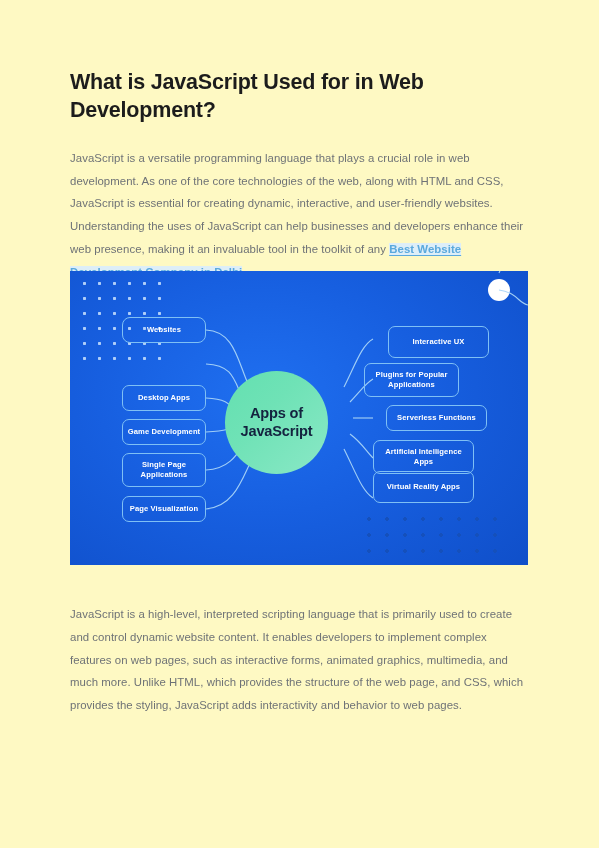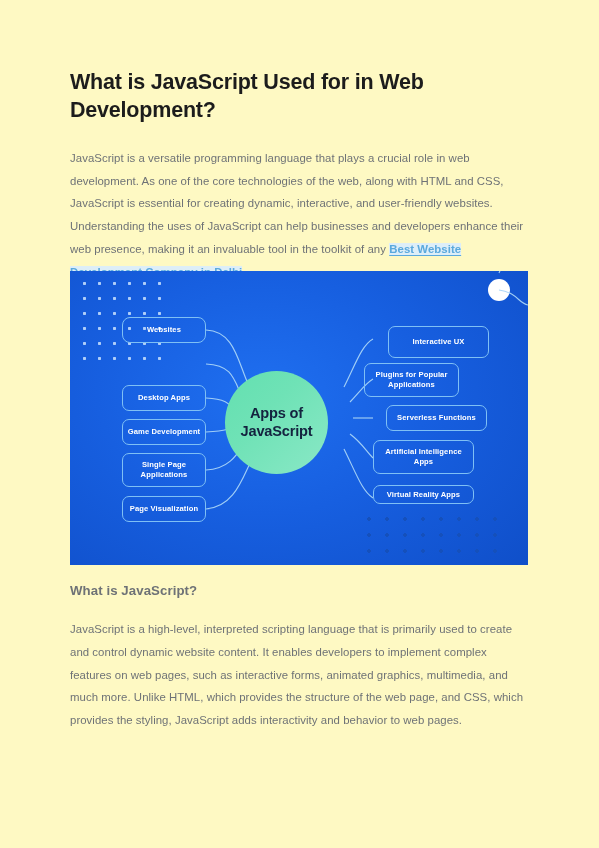--- a/index.html
+++ b/index.html
@@ -146,22 +146,21 @@
     <div class="pill" style="left:52px; top:225px; width:84px; height:26px;">Page Visualization</div>
 
     <div class="pill" style="left:318px; top:55px; width:101px; height:32px;">Interactive UX</div>
 
     <div class="pill" style="left:294px; top:92px; width:95px; height:34px;">Plugins for Popular Applications</div>
 
     <div class="pill" style="left:303px; top:134px; width:101px; height:26px;margin-left:13px;">Serverless Functions</div>
 
     <div class="pill" style="left:303px; top:169px; width:101px; height:34px;">Artificial Intelligence Apps</div>
 
-    <div class="pill" style="left:303px; top:214px; width:101px; height:19px;">Virtual Reality Apps</div>
+    <div class="pill" style="left:303px; top:200px; width:101px; height:32px;">Virtual Reality Apps</div>
 
   </div>
 
   <div class="article" style="top:583px;">
-    <h2 class="section-heading">What is JavaScript?</h2>
     <p class="body-text" style="margin-top:20px;">JavaScript is a high-level, interpreted scripting language that is primarily used to create and control dynamic website content. It enables developers to implement complex features on web pages, such as interactive forms, animated graphics, multimedia, and much more. Unlike HTML, which provides the structure of the web page, and CSS, which provides the styling, JavaScript adds interactivity and behavior to web pages.</p>
   </div>
 
 </div>
 
 </body></html>

